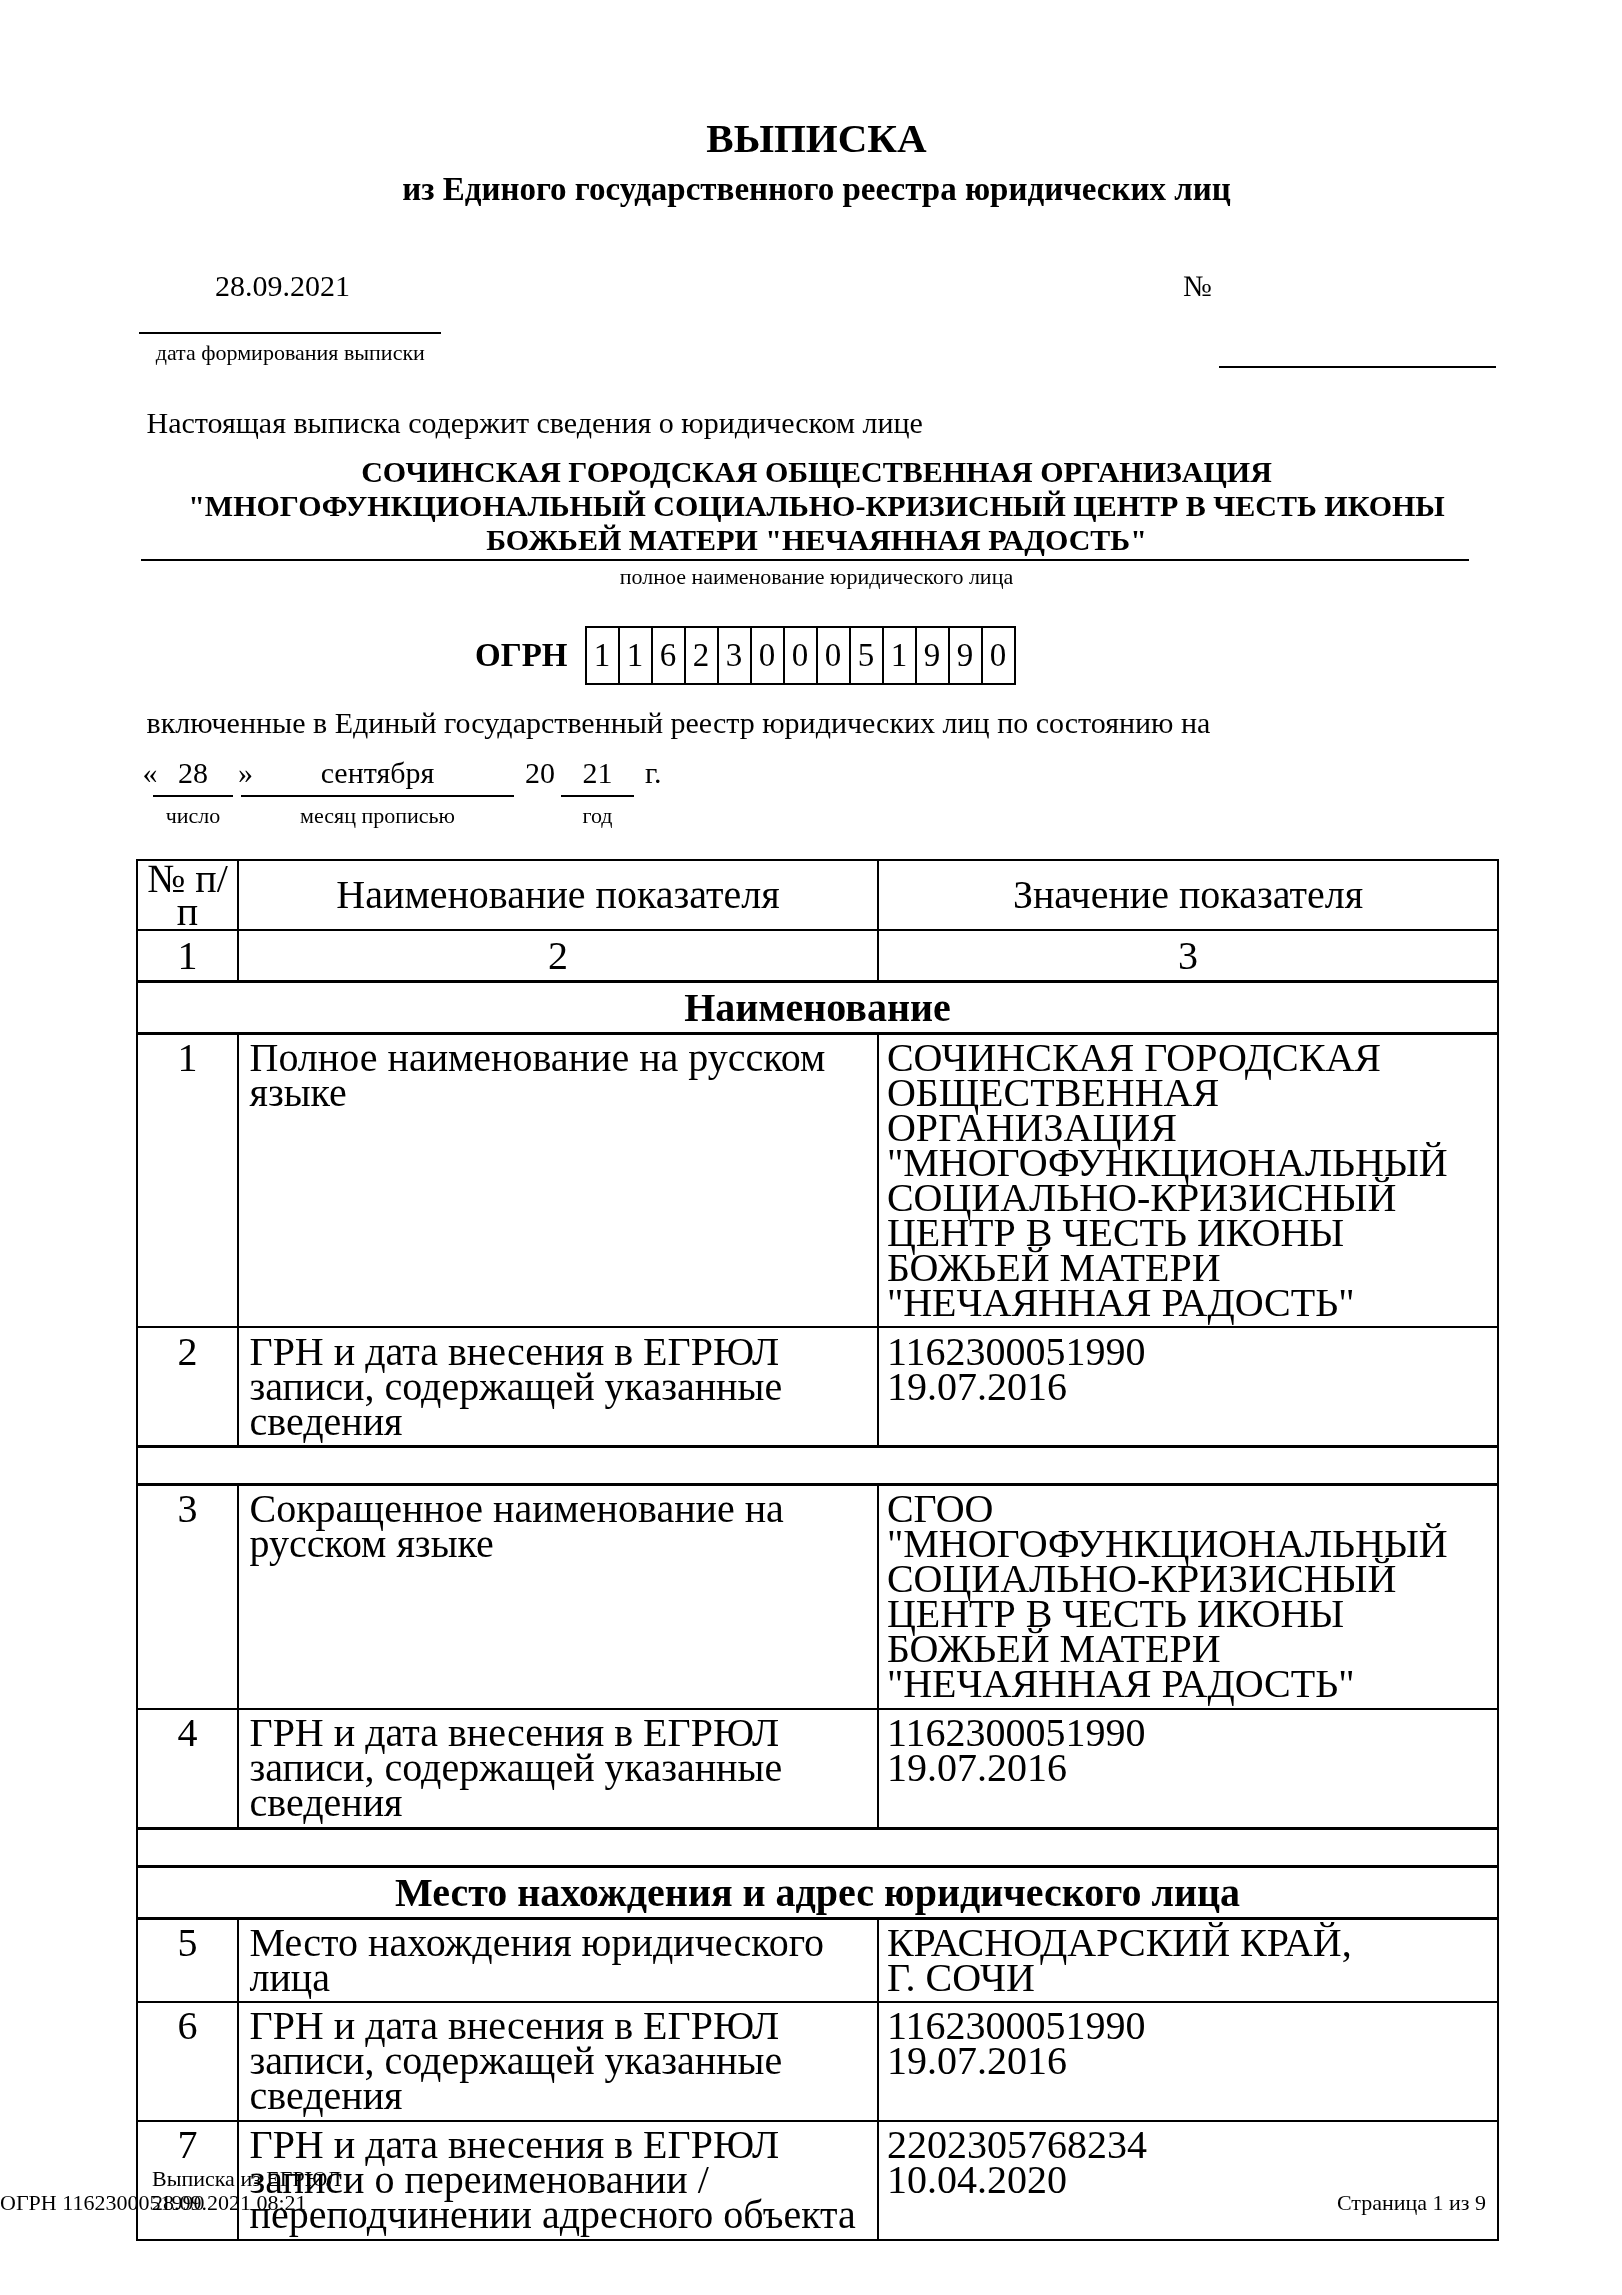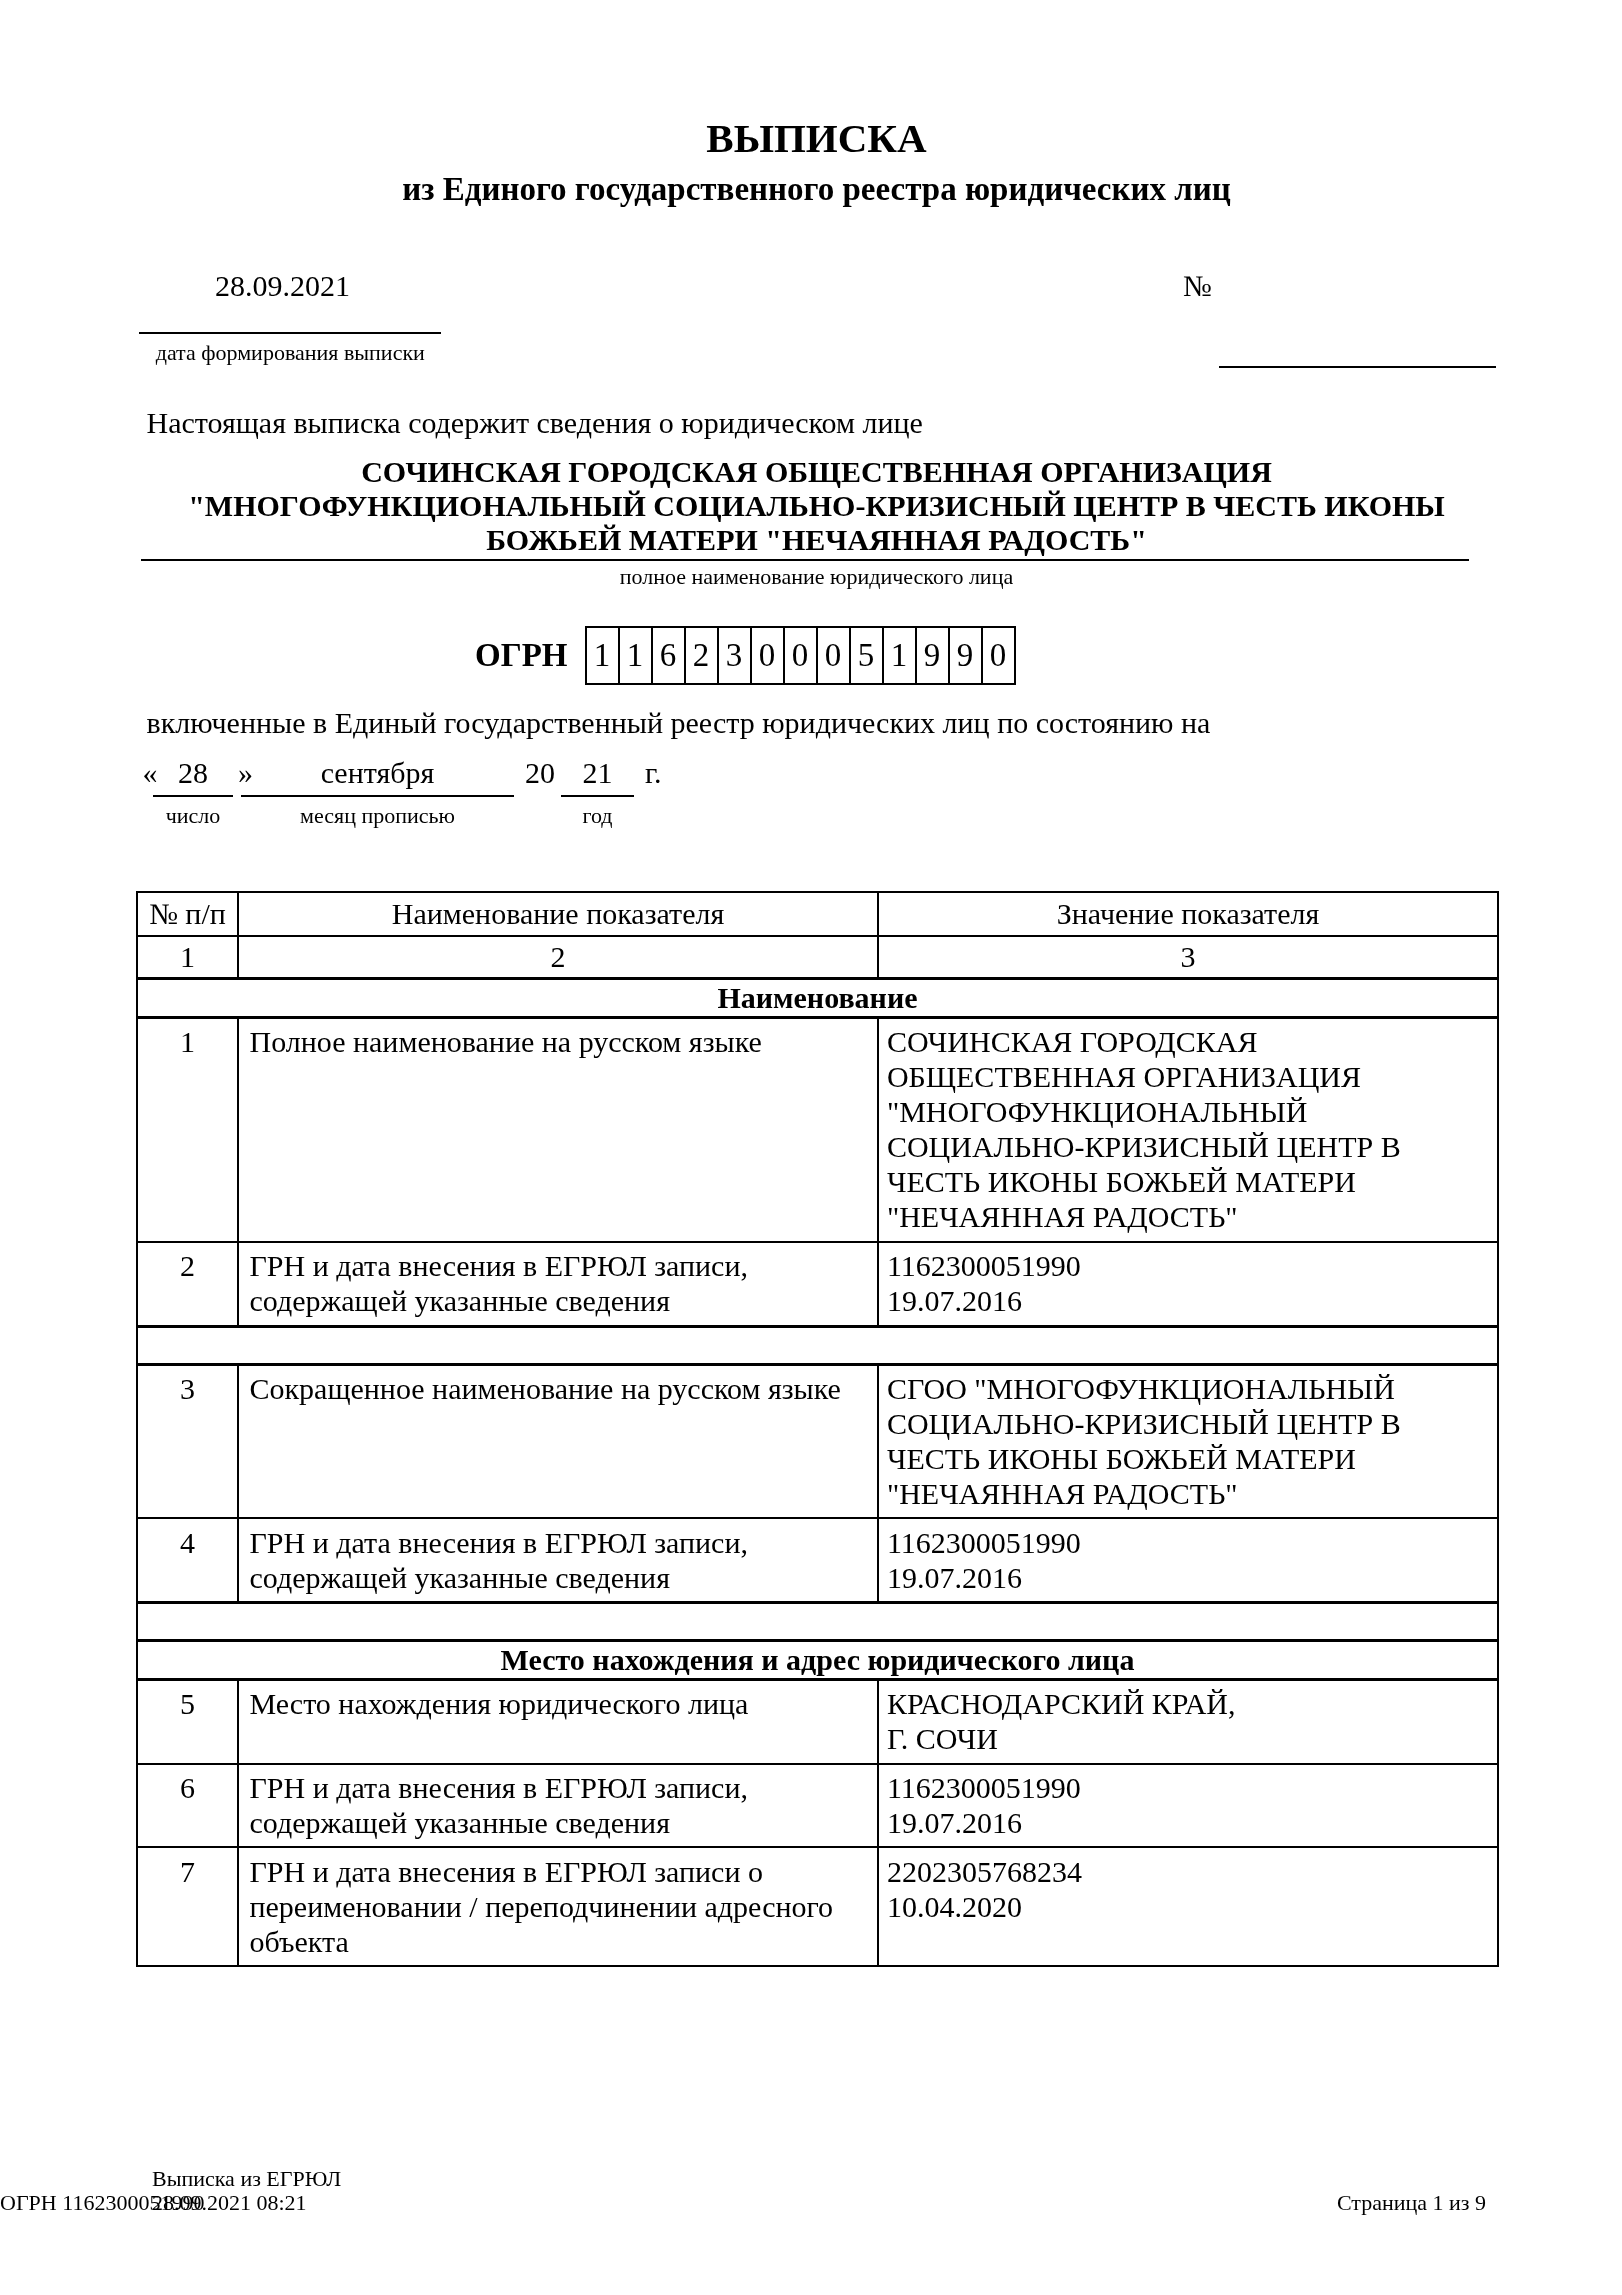--- a/index.html
+++ b/index.html
@@ -44,22 +44,22 @@
   .dline .suffix{position:absolute;left:509px;top:0;}
   .dline .ul{position:absolute;top:39px;height:2px;background:#000;}
   .dline .ul.u-day{left:17px;width:80px;}
   .dline .ul.u-month{left:105px;width:273px;}
   .dline .ul.u-year{left:425px;width:73px;}
   .dline .cap{position:absolute;top:47px;font-size:22px;text-align:center;}
   .dline .cap.c-day{left:17px;width:80px;}
   .dline .cap.c-month{left:105px;width:273px;}
   .dline .cap.c-year{left:425px;width:73px;}
 
-  table.register{margin-top:60px;border-collapse:collapse;width:1361px;table-layout:fixed;
-    font-size:30px;}
+  table.register{margin-top:28px;border-collapse:collapse;width:1361px;table-layout:fixed;
+    font-size:40px;}
   table.register col.c1{width:101px;}
   table.register col.c2{width:640px;}
   table.register col.c3{width:620px;}
   table.register td,table.register th{
     border:2px solid #000;border-top-width:2.6px;border-bottom-width:2.6px;
     font-weight:normal;vertical-align:top;box-sizing:border-box;}
   table.register thead th{height:44px;text-align:center;vertical-align:middle;line-height:33px;}
   table.register tr.colnums td{height:43px;text-align:center;vertical-align:middle;}
   table.register tr.section-row td{height:37px;text-align:center;vertical-align:middle;
     font-weight:bold;border-top-width:3.9px;border-bottom-width:3.9px;}

